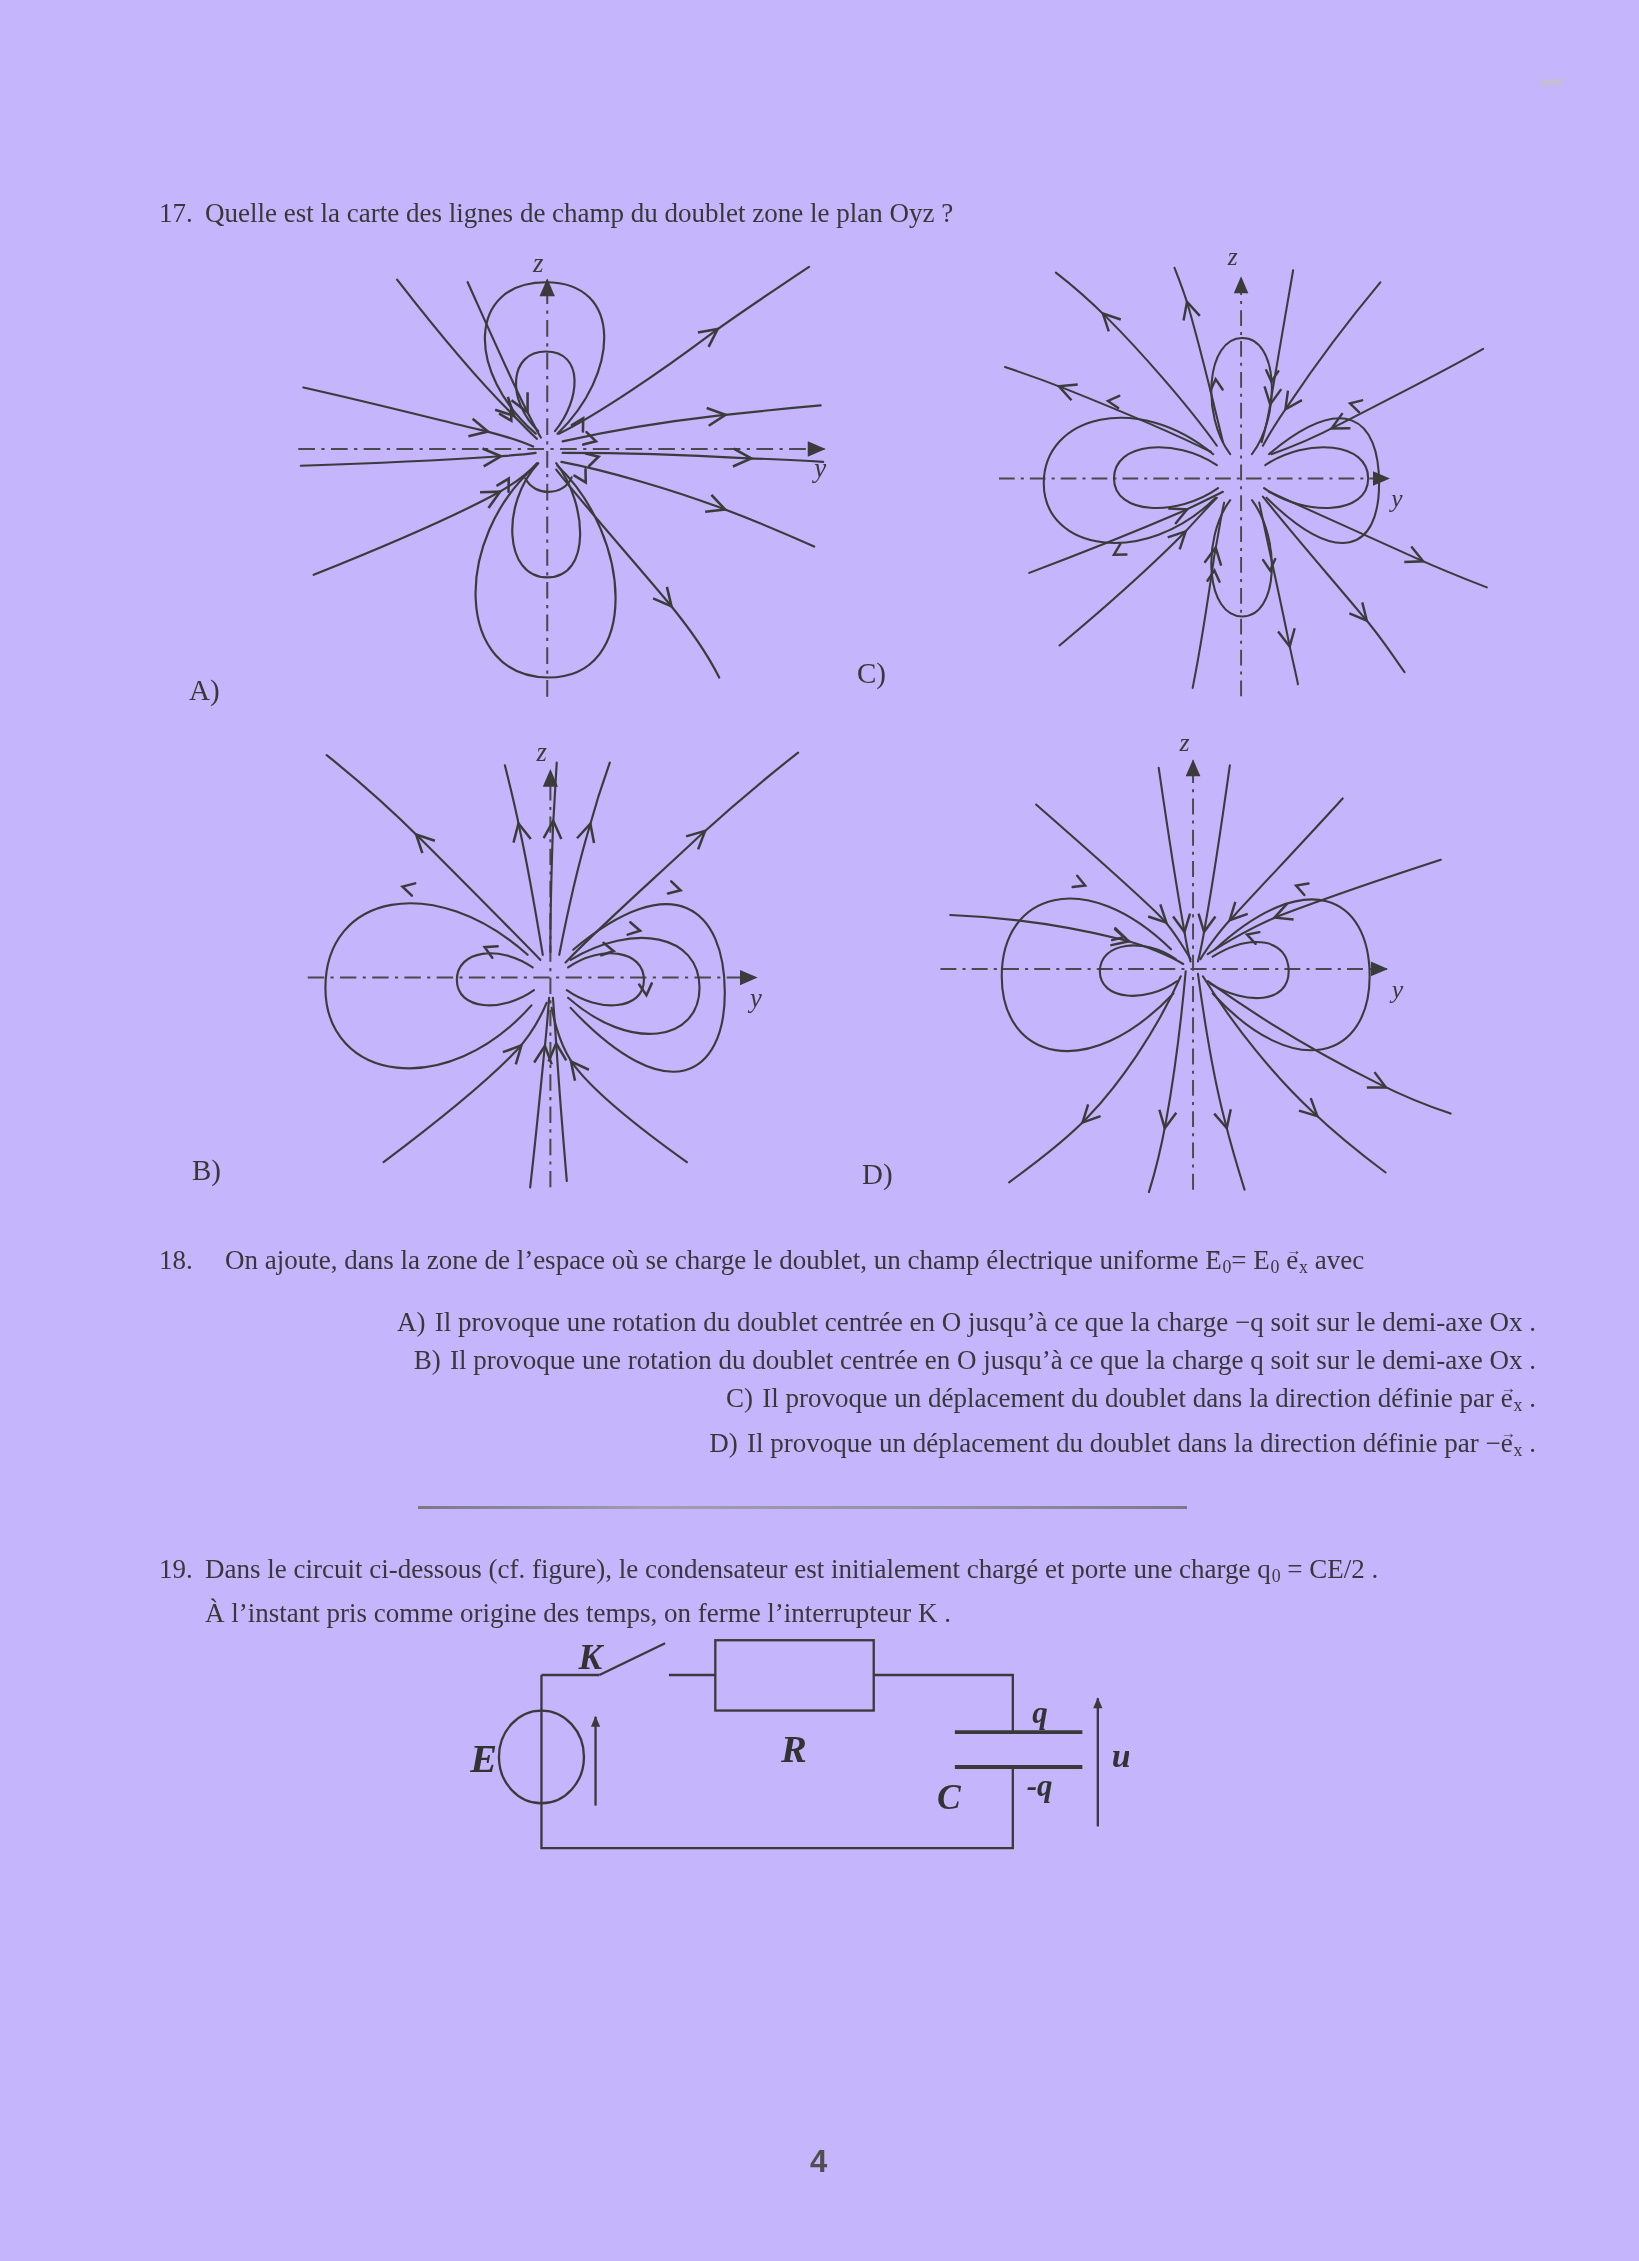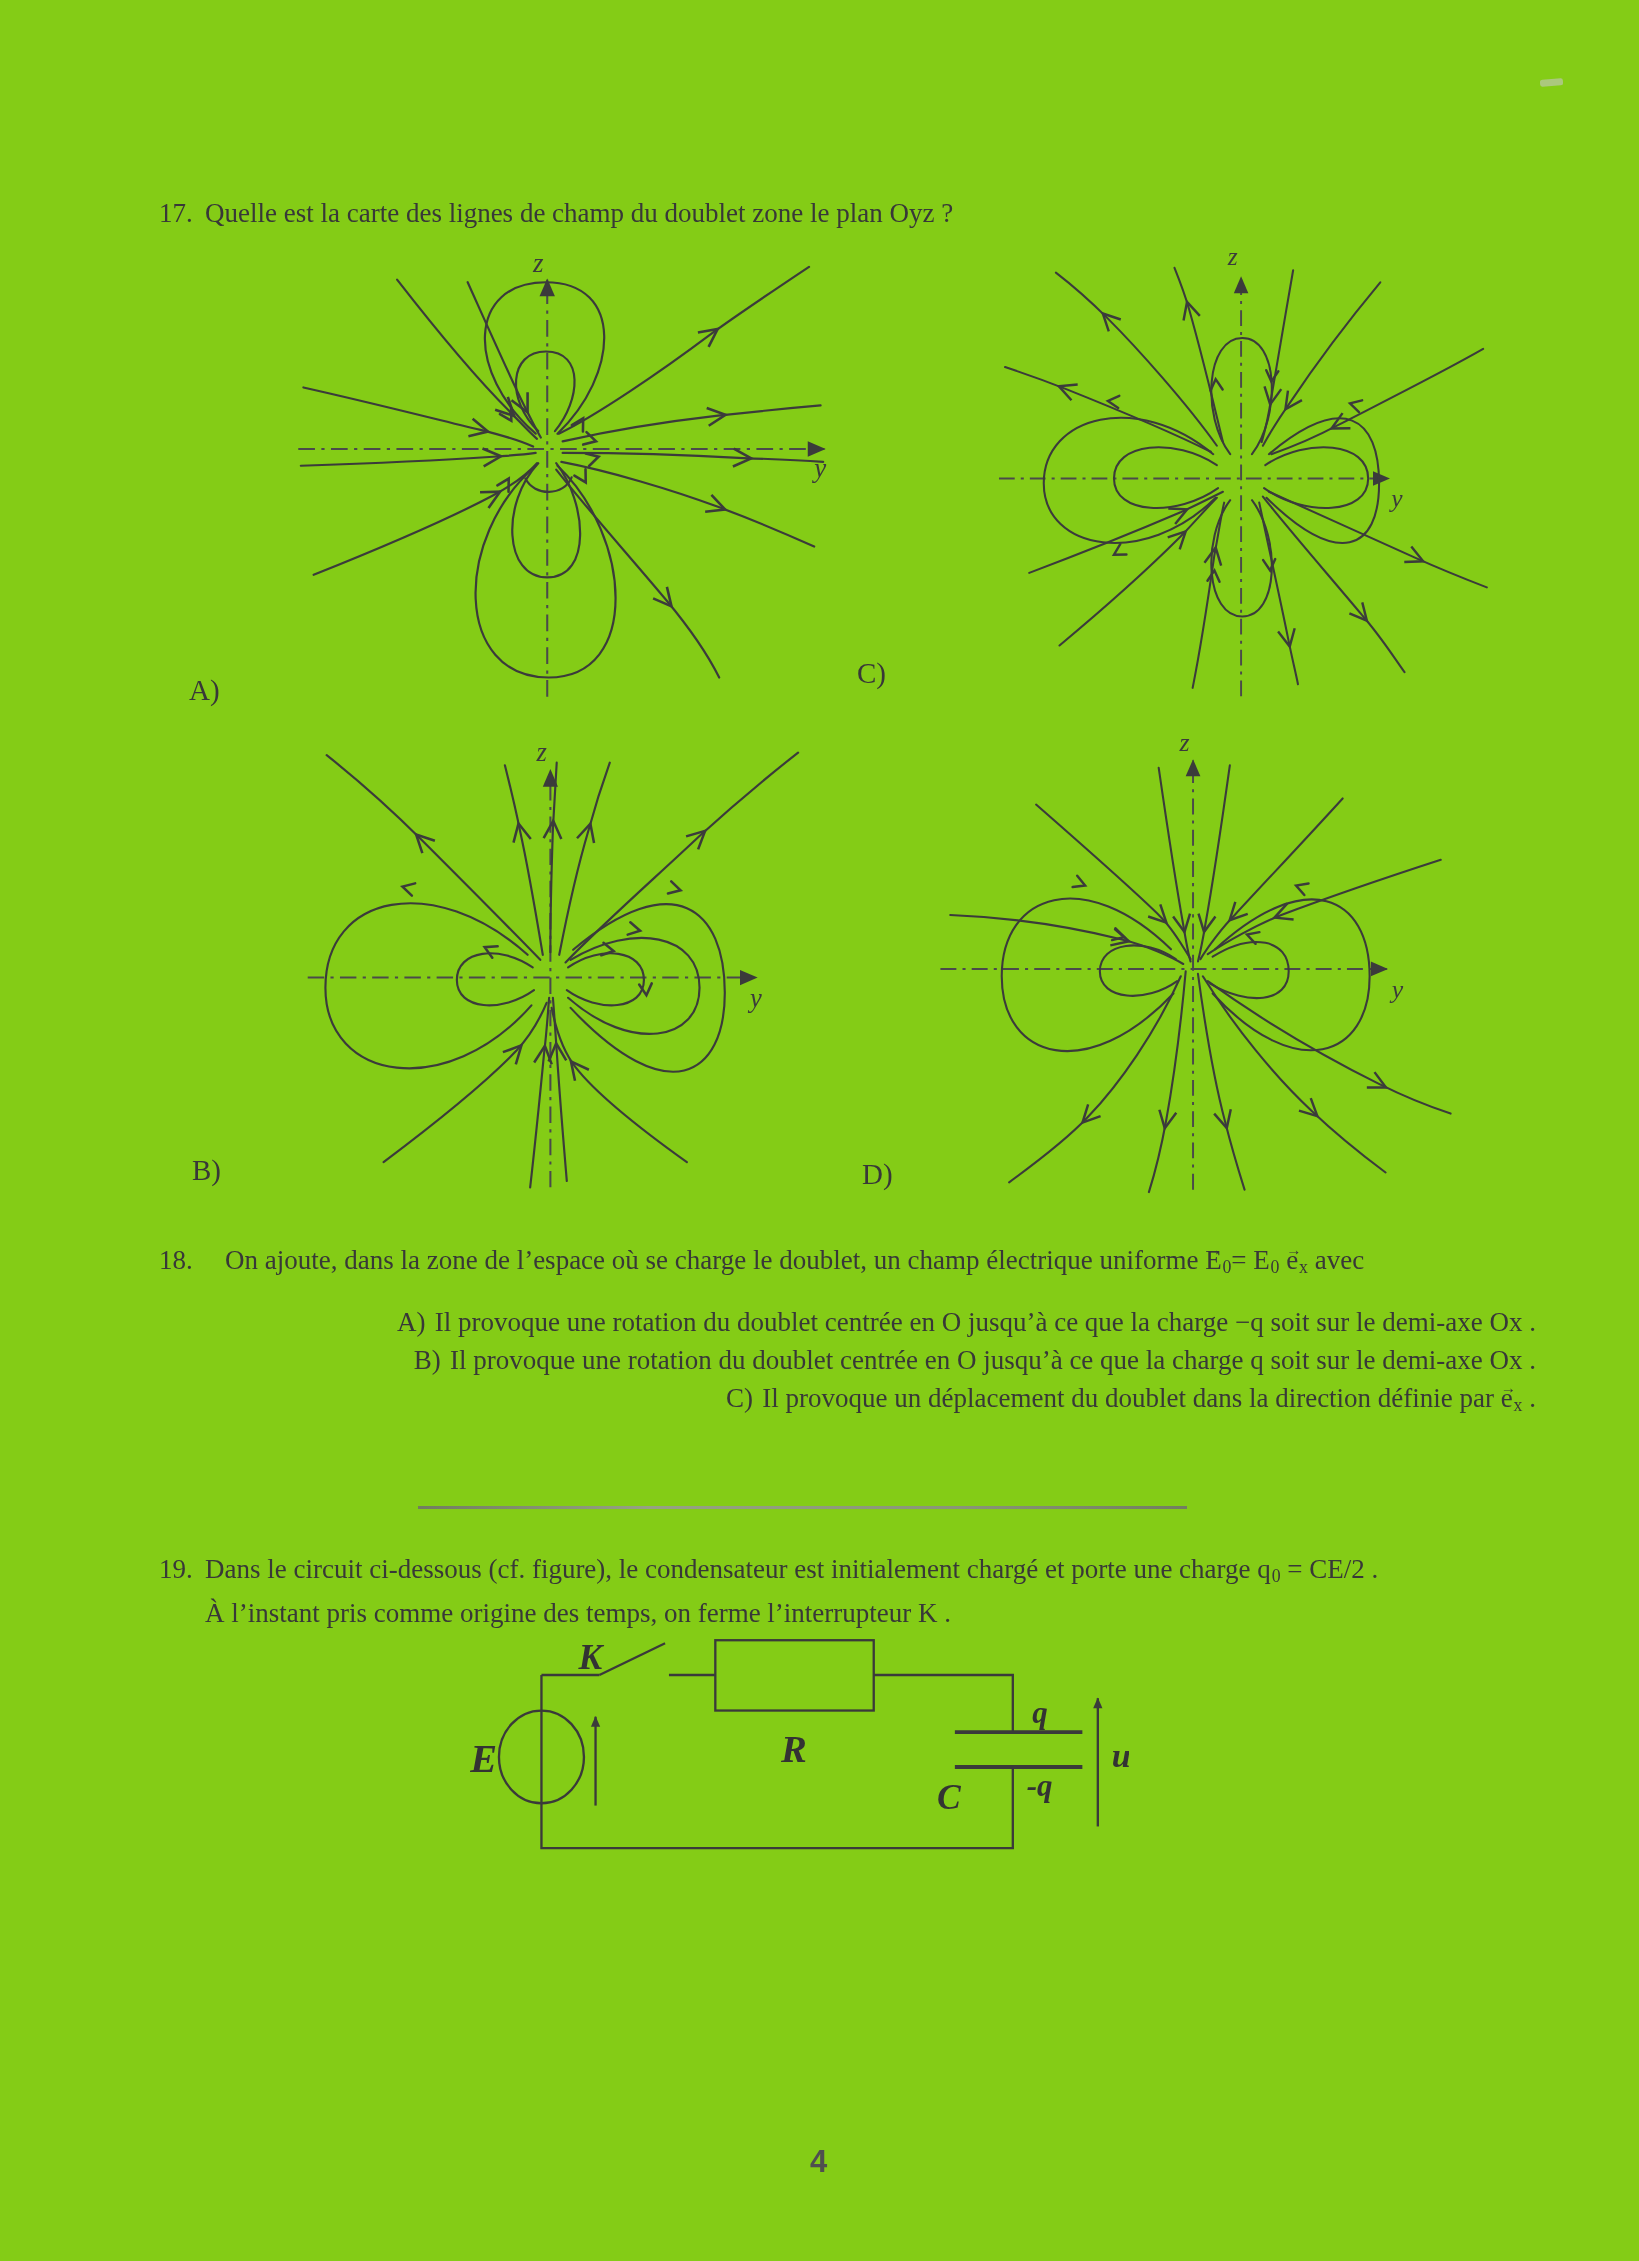--- a/index.html
+++ b/index.html
@@ -1,16 +1,16 @@
 <!DOCTYPE html>
 <html style="font-size:12.4px"><head>
 <meta charset="utf-8">
 <style>
   html,body{margin:0;padding:0;background:#d9d9d9;}
-  .page{position:relative;width:1639px;height:2261px;background:#84cc16;
+  .page{position:relative;width:1639px;height:2261px;background:#c4b5fd;
         font-family:"Liberation Serif",serif;color:#383838;overflow:hidden;}
   .q{position:absolute;display:flex;font-size:27px;line-height:37px;}
   .qnum{width:46px;flex:none;}
   .qbody{flex:1;}
   .optrow{line-height:38px;text-align:right;}
   .optrow .optlabel{margin-right:9.3px;}
   .opts{margin-top:17px;}
   .it{}
   .sub{font-size:0.66em;vertical-align:-0.22em;margin-left:0.8px;}
   .vec{position:relative;display:inline-block;}
@@ -185,20 +185,21 @@
   <div class="figlabel" style="left:862px;top:1158px;">D)</div>
 
   <div class="q" style="left:159px;top:1242px;width:1377px;gap:20px;">
     <span class="qnum">18.</span>
     <div class="qbody">
       <div><span>On ajoute, dans la zone de l’espace où se charge le doublet, un champ électrique uniforme </span><span class="it vec">E</span><span class="sub">0</span><span>= </span><span class="it">E</span><span class="sub">0</span><span> </span><span class="it vec">e</span><span class="it sub">x</span><span> avec</span></div>
       <div class="opts">
         <div class="optrow"><span class="optlabel">A)</span><span><span>Il provoque une rotation du doublet centrée en </span><span class="it">O</span><span> jusqu’à ce que la charge </span><span class="it">−q</span><span> soit sur le demi-axe </span><span class="it">Ox</span><span> .</span></span></div>
         <div class="optrow"><span class="optlabel">B)</span><span><span>Il provoque une rotation du doublet centrée en </span><span class="it">O</span><span> jusqu’à ce que la charge </span><span class="it">q</span><span> soit sur le demi-axe </span><span class="it">Ox</span><span> .</span></span></div>
         <div class="optrow"><span class="optlabel">C)</span><span><span>Il provoque un déplacement du doublet dans la direction définie par </span><span class="it vec">e</span><span class="it sub">x</span><span> .</span></span></div>
+        <div class="optrow"><span class="optlabel">D)</span><span><span>Il provoque un déplacement du doublet dans la direction définie par </span><span>−</span><span class="it vec">e</span><span class="it sub">x</span><span> .</span></span></div>
       </div>
     </div>
   </div>
 
   <div class="sep"></div>
 
   <div class="q" style="left:159px;top:1551px;width:1384px;">
     <span class="qnum">19.</span>
     <div class="qbody">
       <div><span>Dans le circuit ci-dessous (cf. figure), le condensateur est initialement chargé et porte une charge </span><span class="it">q</span><span class="sub">0</span><span> = </span><span class="it">CE/2</span><span> .</span></div>

